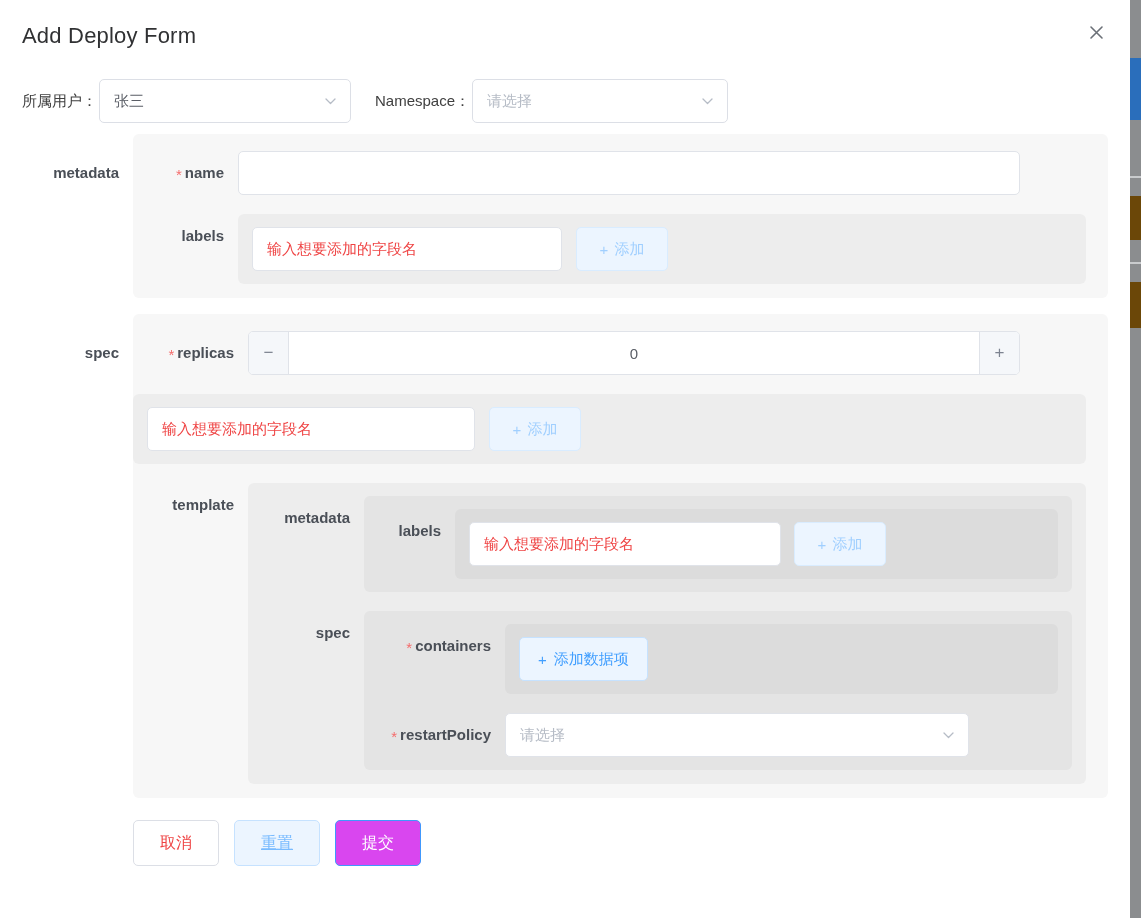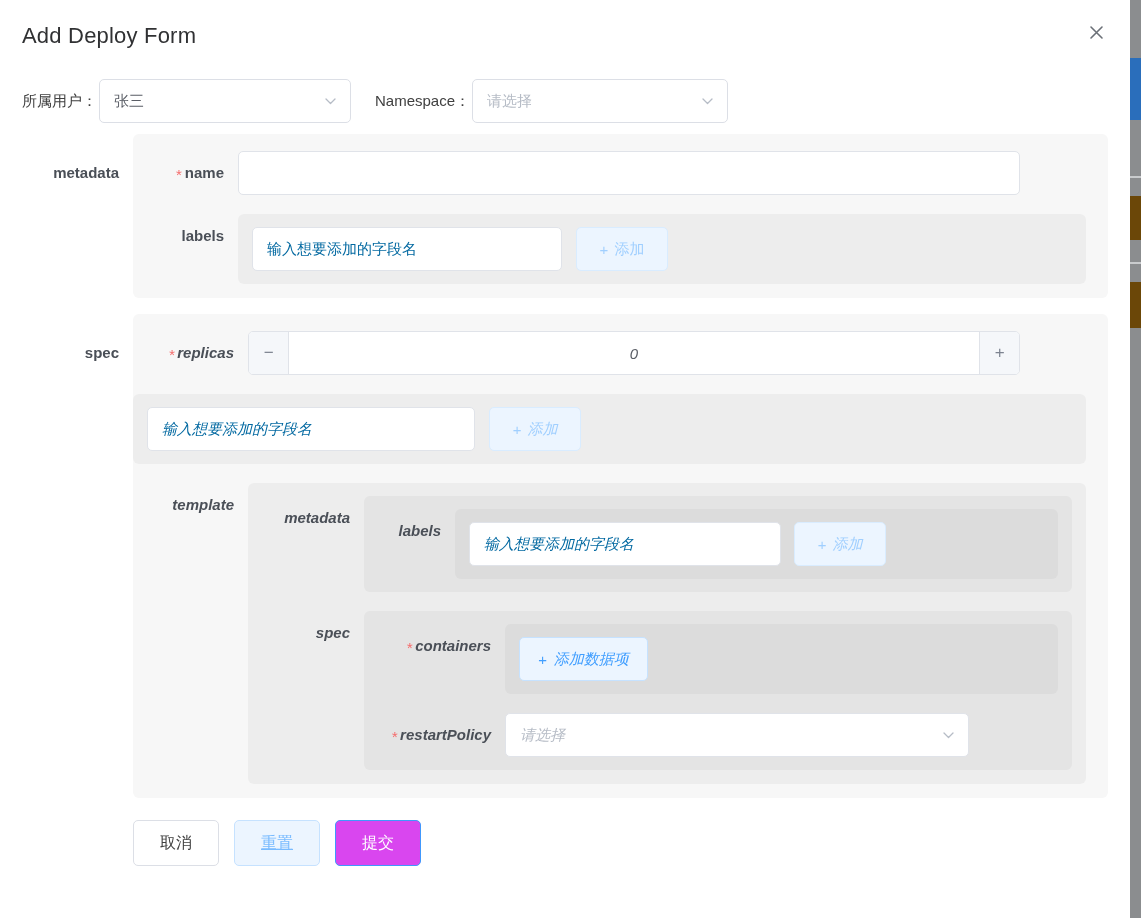--- a/index.html
+++ b/index.html
@@ -137,21 +137,21 @@
     height: 44px;
     border: 1px solid #e0e3e9;
     border-radius: 5px;
     background: #fff;
     display: flex; align-items: center;
     padding: 0 14px;
     font-size: 15px;
     color: #5a5e66;
     cursor: text;
   }
-  .text-input .ph { color: #0369a1; font-size: 15px; }
+  .text-input .ph { color: #ef4444; font-size: 15px; }
 
   
   .btn-add {
     height: 44px;
     min-width: 92px;
     border: 1px solid #d9ecff;
     border-radius: 5px;
     background: #ecf5ff;
     color: #a0cfff;
     font-size: 15px;
@@ -214,21 +214,21 @@
   }
   .fbtn {
     height: 46px;
     min-width: 86px;
     border-radius: 5px;
     font-size: 16px;
     display: inline-flex; align-items: center; justify-content: center;
     cursor: pointer;
     padding: 0 20px;
   }
-  #cancel-button { background: #fff; border: 1px solid #dcdfe6; color: #404040; }
+  #cancel-button { background: #fff; border: 1px solid #dcdfe6; color: #ef4444; }
   #reset-button  { background: #ecf5ff; border: 1px solid #c6e2ff; color: #79bbff; text-decoration: underline; }
   #submit-button { background: #d946ef; border: 1px solid #4098fc; color: #fff; }
 </style>
 </head>
 <body>
 
 <div id="bg-strip">
   <div class="seg seg-blue"></div>
   <div class="seg seg-line1"></div>
   <div class="seg seg-or1"></div>
@@ -300,21 +300,21 @@
             </div>
           </div>
         </div>
       </div>
 
     </div>
   </div>
 
   <div class="form-row" style="margin-top:16px;">
     <div class="outer-label" style="width:133px; line-height:44px; padding-top:17px;">spec</div>
-    <div class="card lvl1 row-ctrl" style="margin-right:22px; padding:17px 0 14px 0;font-style:italic;">
+    <div class="card lvl1 row-ctrl" style="margin-right:22px; padding:17px 0 14px 0;">
 
       <div class="form-row">
         <div class="row-label" style="width:115px;">
           <span class="req">*</span><span>replicas</span>
         </div>
         <div class="row-ctrl" style="padding-right:88px;">
           <div class="stepper">
             <div class="step-btn minus">−</div>
             <div class="num">0</div>
             <div class="step-btn plus">+</div>

